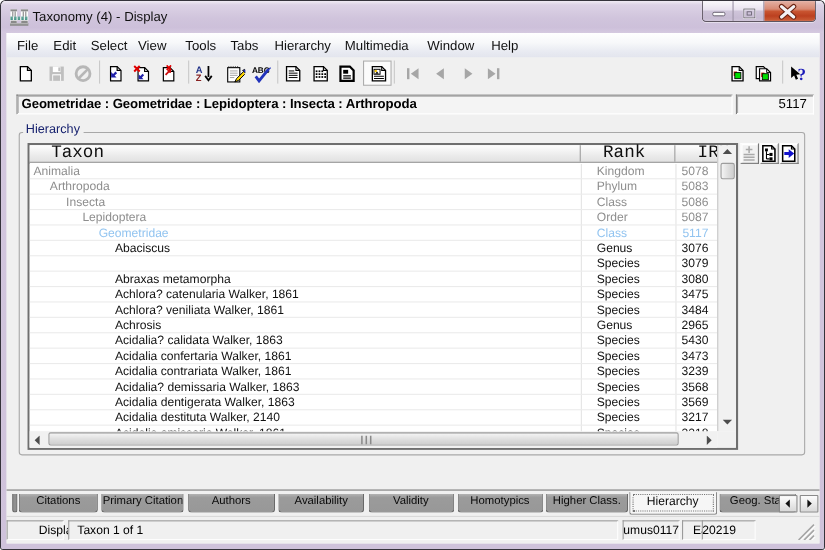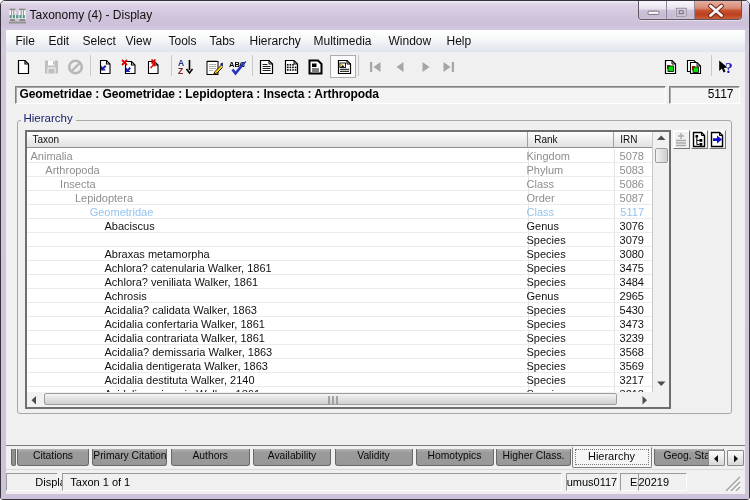--- a/index.html
+++ b/index.html
@@ -47,26 +47,26 @@
 
 #gbox { position:absolute; left:11.5px; top:90px; width:715px; height:293.5px;
   border:1px solid #a8a8a8; border-radius:3px; }
 #glabel { position:absolute; left:15px; top:82px; padding:0 3px; background:#f0f0f0;
   font-size:11.5px; color:#16216e; }
 
 #tbl { position:absolute; left:19px; top:99.8px; width:646px; height:279px;
   border:2px solid #6f6f6f; background:#fff; }
 #thead { position:absolute; left:0; top:0; width:100%; height:15.8px;
   background:linear-gradient(#fefefe, #e9e9e9 70%, #e2e2e2); border-bottom:1.6px solid #8f8f8f; }
-.th { position:absolute; top:0; height:100%; font-size:10px; color:#101010; line-height:15px; padding-left:6px; border-right:1px solid #9f9f9f; }
+.th { position:absolute; top:0; height:100%; font-size:16px; color:#101010; line-height:15px; padding-left:20px; border-right:1px solid #9f9f9f;font-family:Liberation Mono, monospace; }
 #tbody { position:absolute; left:0; top:16.8px; width:625.7px; bottom:0; overflow:hidden; background:#fff;padding-left:36px; }
 .row { position:absolute; left:0; width:100%; height:14px; border-bottom:1px solid #ebebeb;
   font-size:11px; line-height:13.5px; white-space:nowrap; }
 .cTax { position:absolute; top:1.1px; }
-.cRank { position:absolute; left:500px; top:1.1px;text-align:right; }
+.cRank { position:absolute; left:516px; top:1.1px;text-align:right; }
 .cIrn { position:absolute; left:560px; width:57.5px; top:1.1px; text-align:right; }
 .vline { position:absolute; top:0; bottom:0; width:1px; background:#e4e4e4; }
 .gray { color:#8e8e8e; }
 .blue { color:#92c4f0; }
 .blk { color:#111; }
 
 #hscroll { position:absolute; left:0; bottom:0; width:625.7px; height:15px; background:#f1f1f1; }
 #hthumb { position:absolute; left:17.5px; top:1px; width:573px; height:12.5px; background:linear-gradient(#f4f4f4,#dcdcdc 60%,#cfcfcf); border:1px solid #9d9d9d; border-radius:2px; }
 #vscroll { position:absolute; right:0; top:0; width:16.3px; height:calc(100% - 15px); background:#f1f1f1; border-left:1px solid #c8c8c8; }
 #vthumb { position:absolute; left:1.5px; top:16px; width:13px; height:15px; background:linear-gradient(90deg,#f4f4f4,#dcdcdc 60%,#cfcfcf); border:1px solid #9d9d9d; border-radius:2px; }

